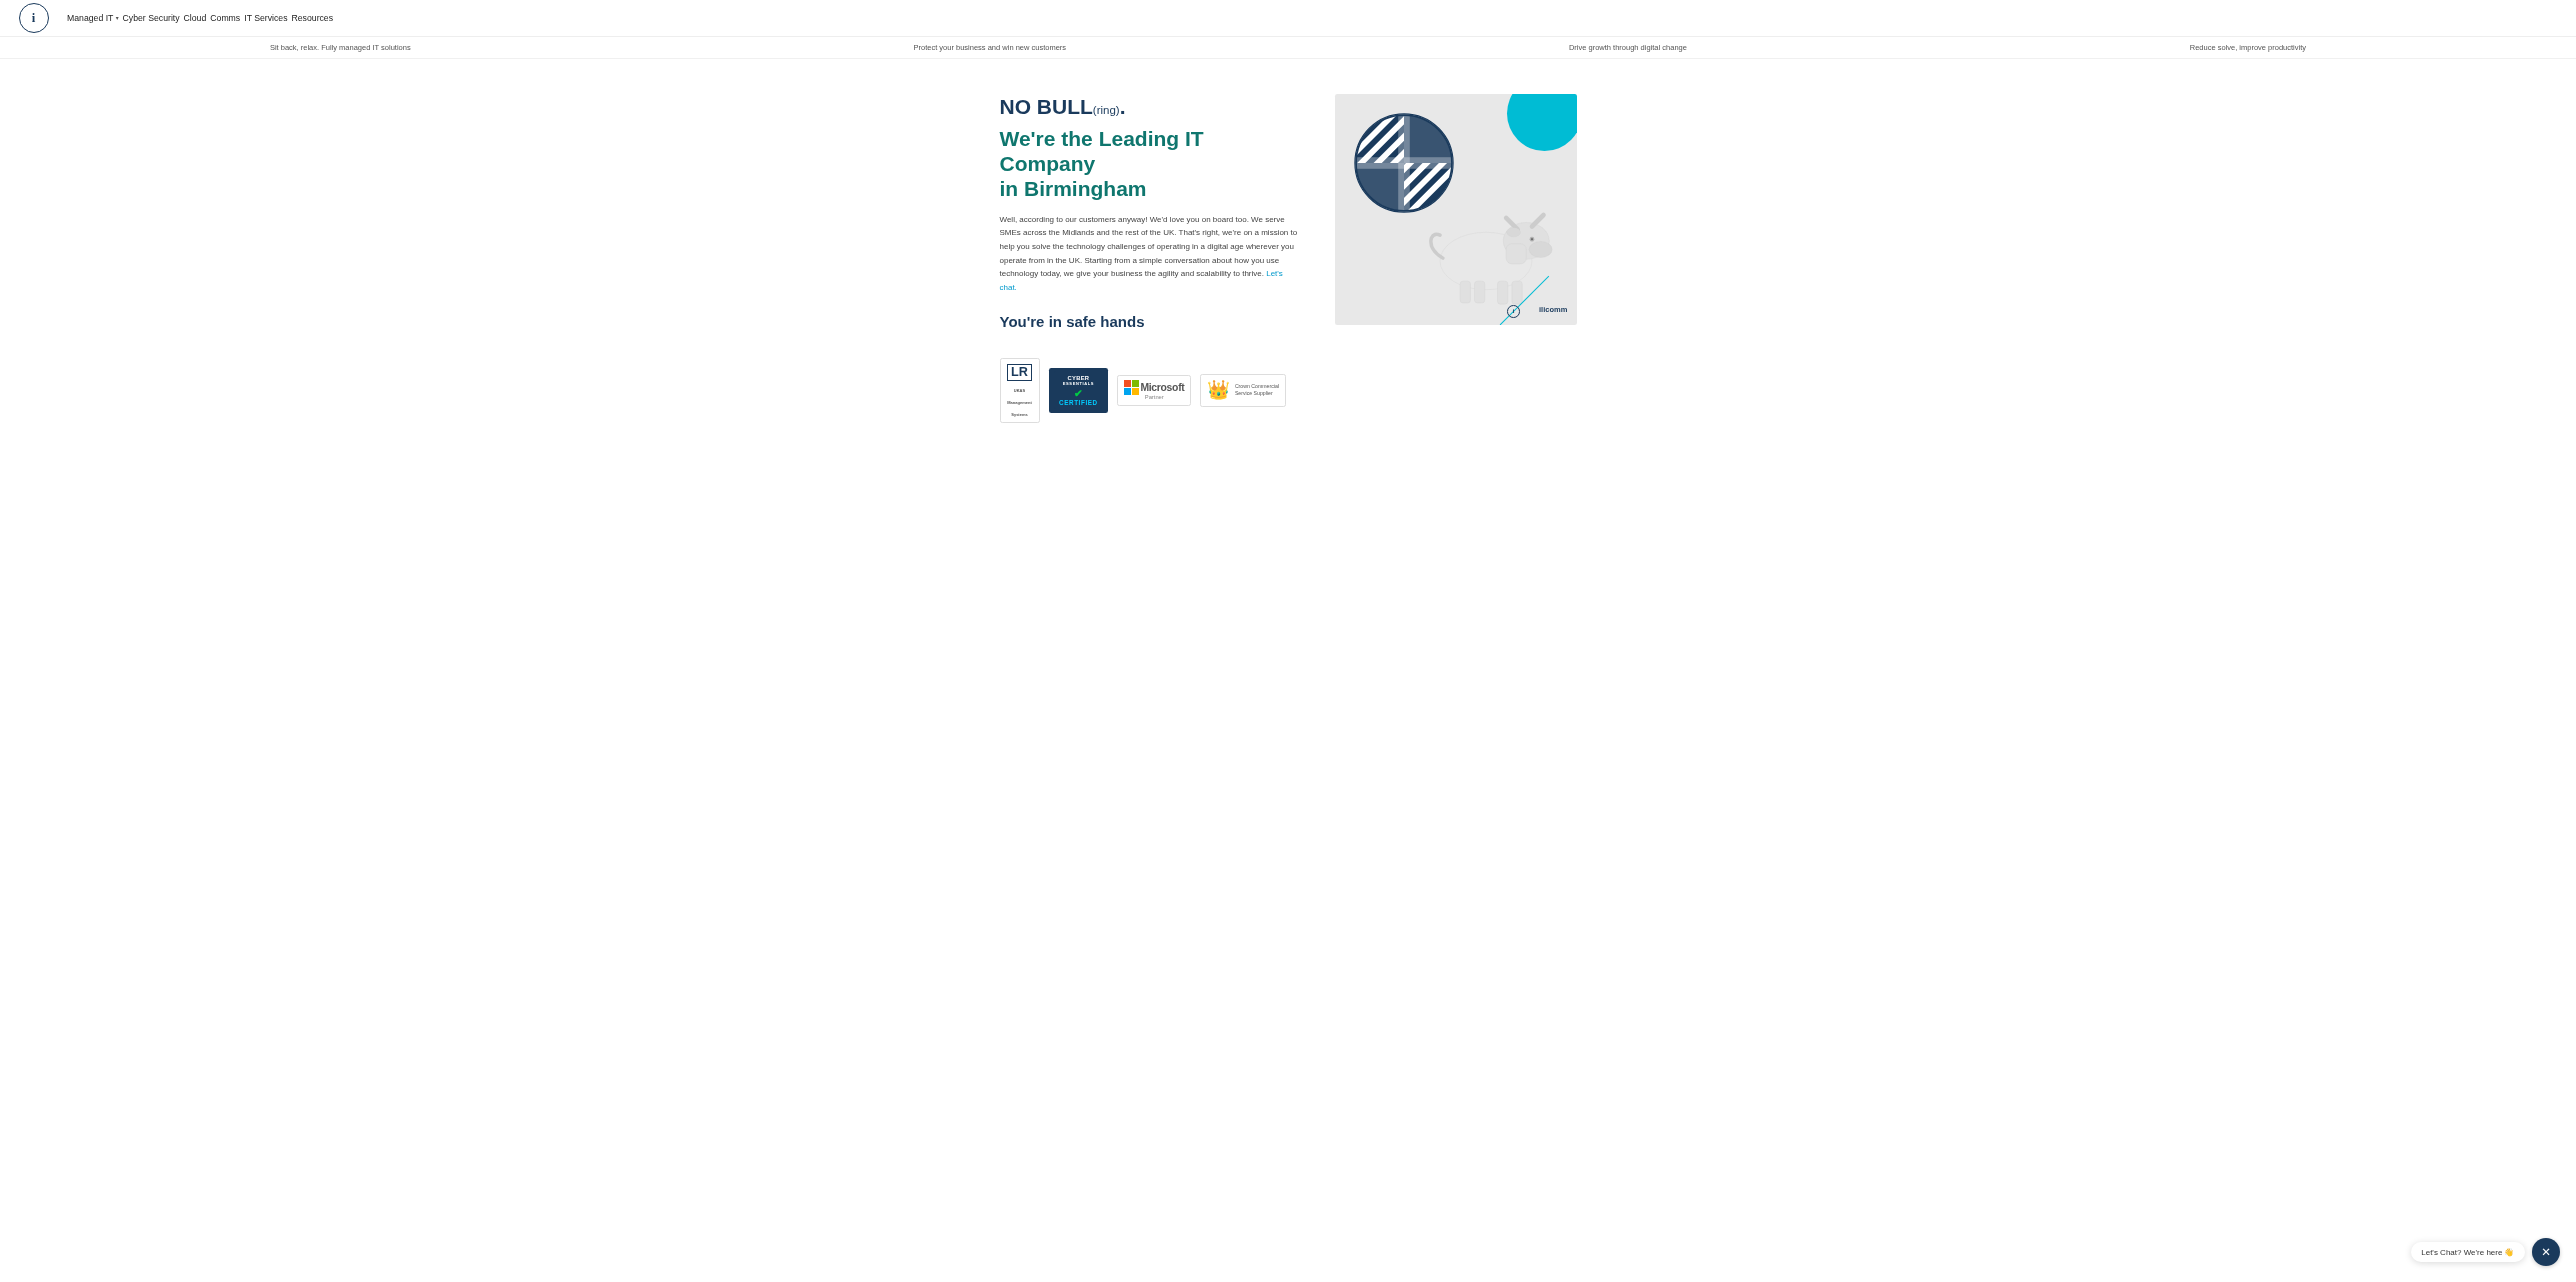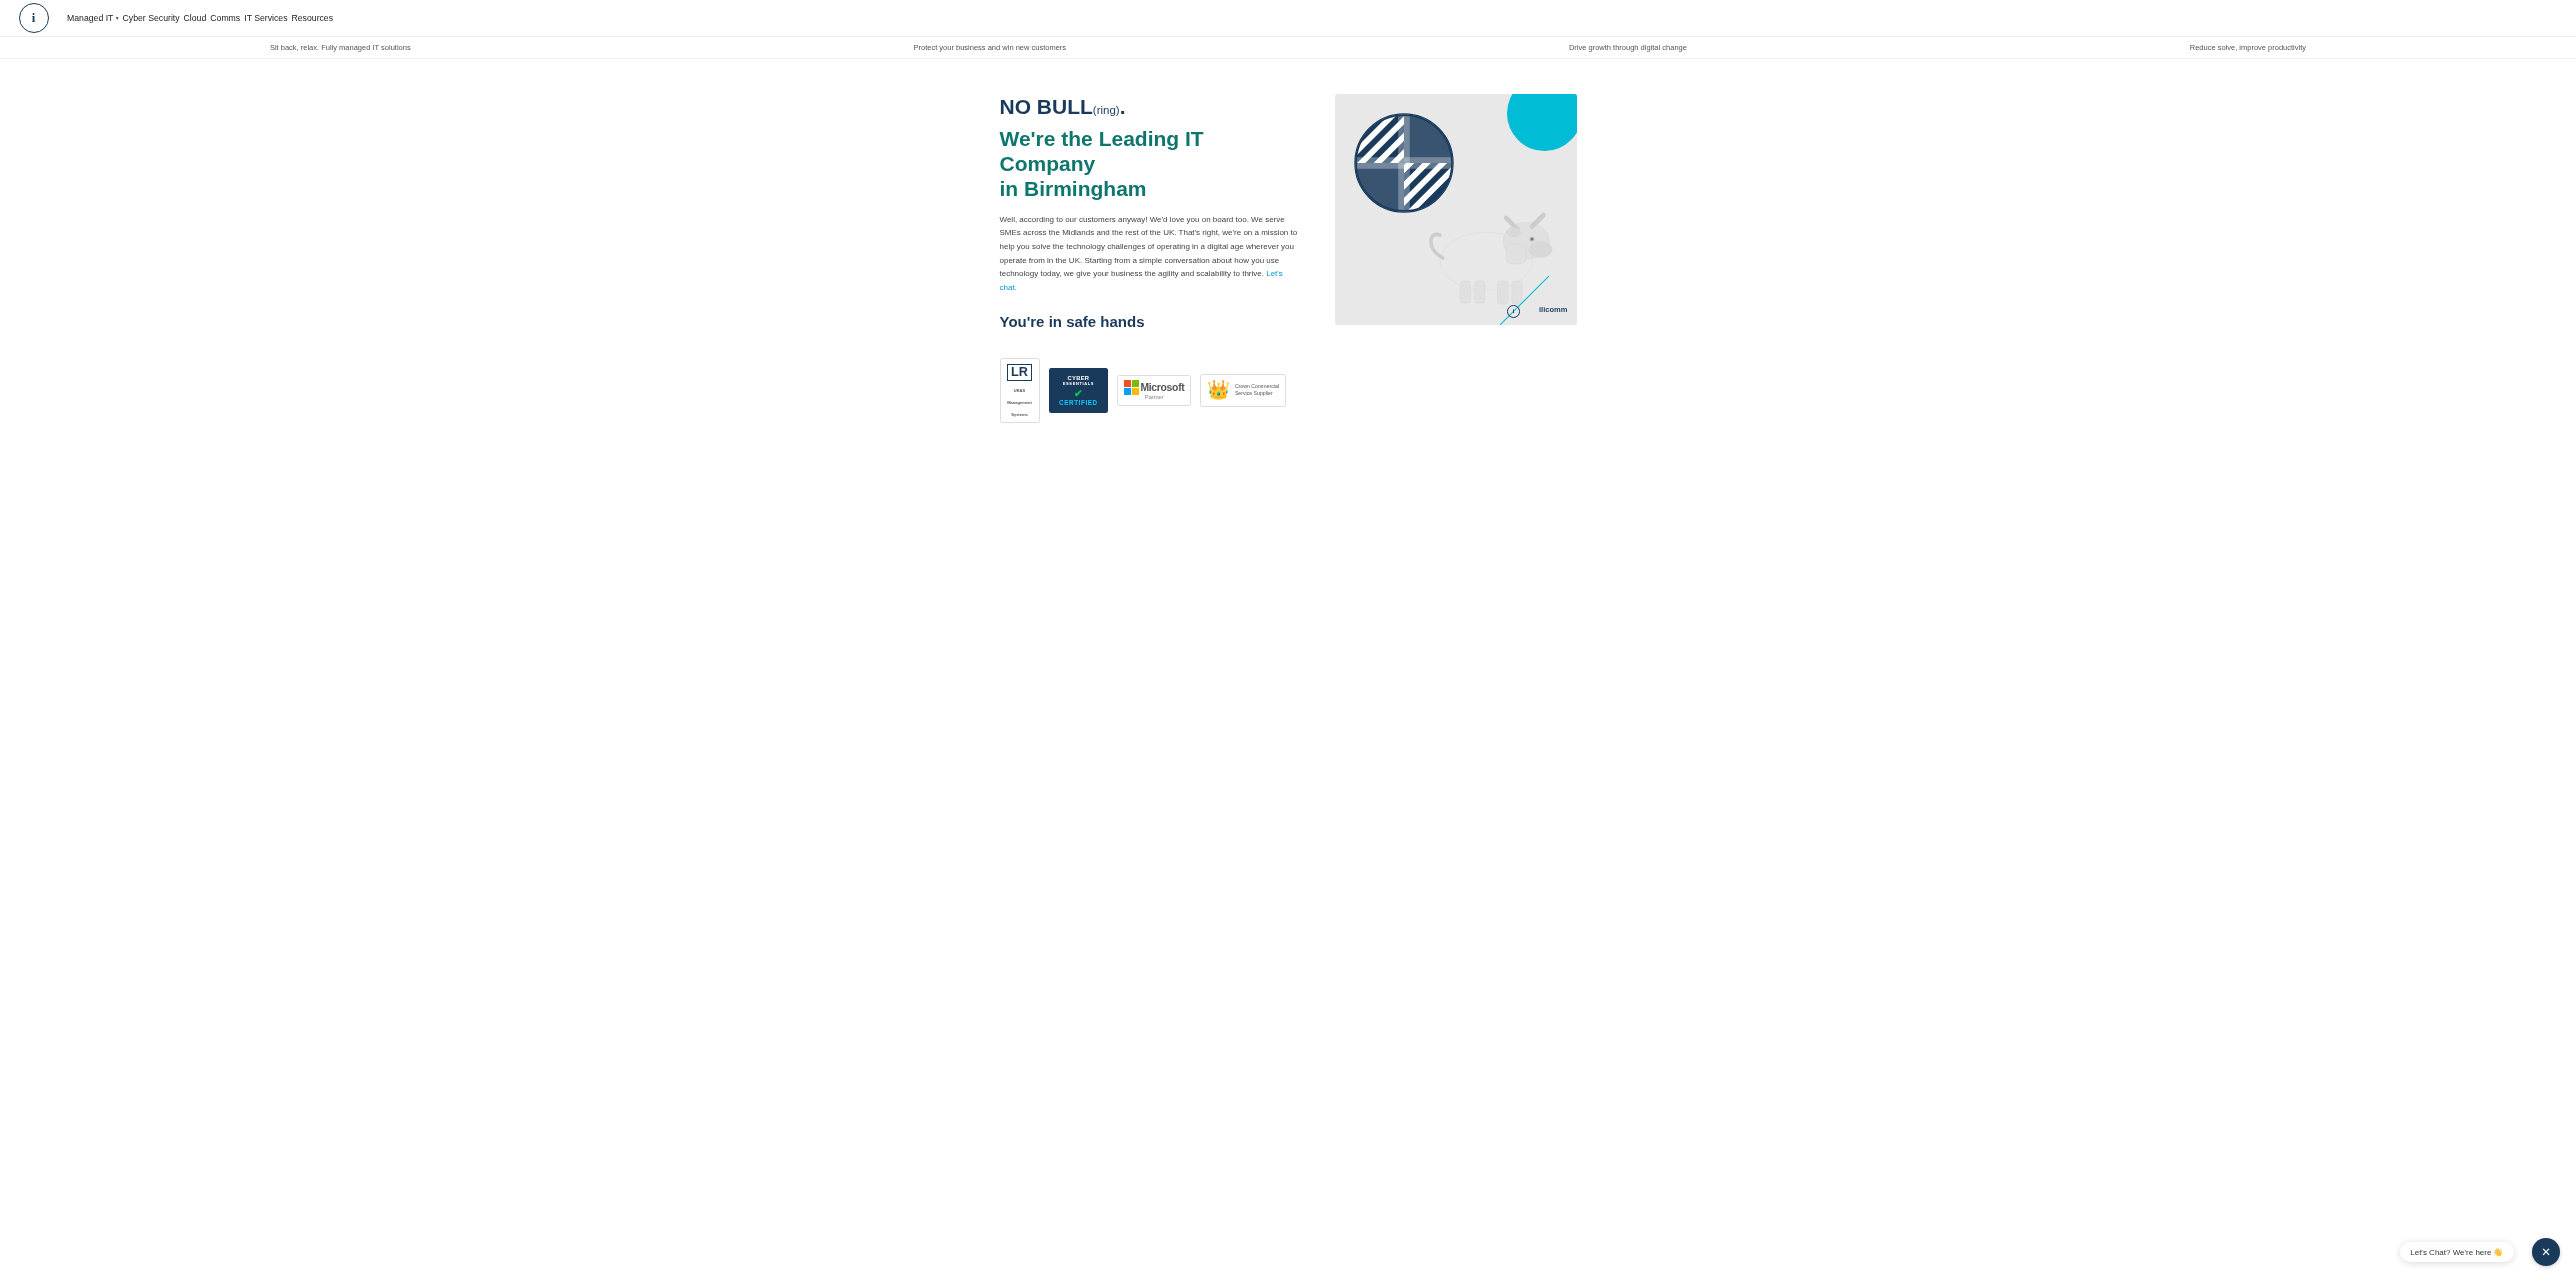--- a/index.html
+++ b/index.html
@@ -272,21 +272,21 @@
       font-family: serif;
     }
 
     
     .chat-widget {
       position: fixed;
       bottom: 16px;
       right: 16px;
       display: flex;
       align-items: center;
-      gap: 18px;
+      gap: 7px;
       z-index: 200;
     }
     .chat-bubble {
       background: #fff;
       border-radius: 14px;
       padding: 5.8px 10.4px;
       font-size: 8px;
       color: #333;
       box-shadow: 0 1.2px 7px rgba(0,0,0,0.15);
       white-space: nowrap;

